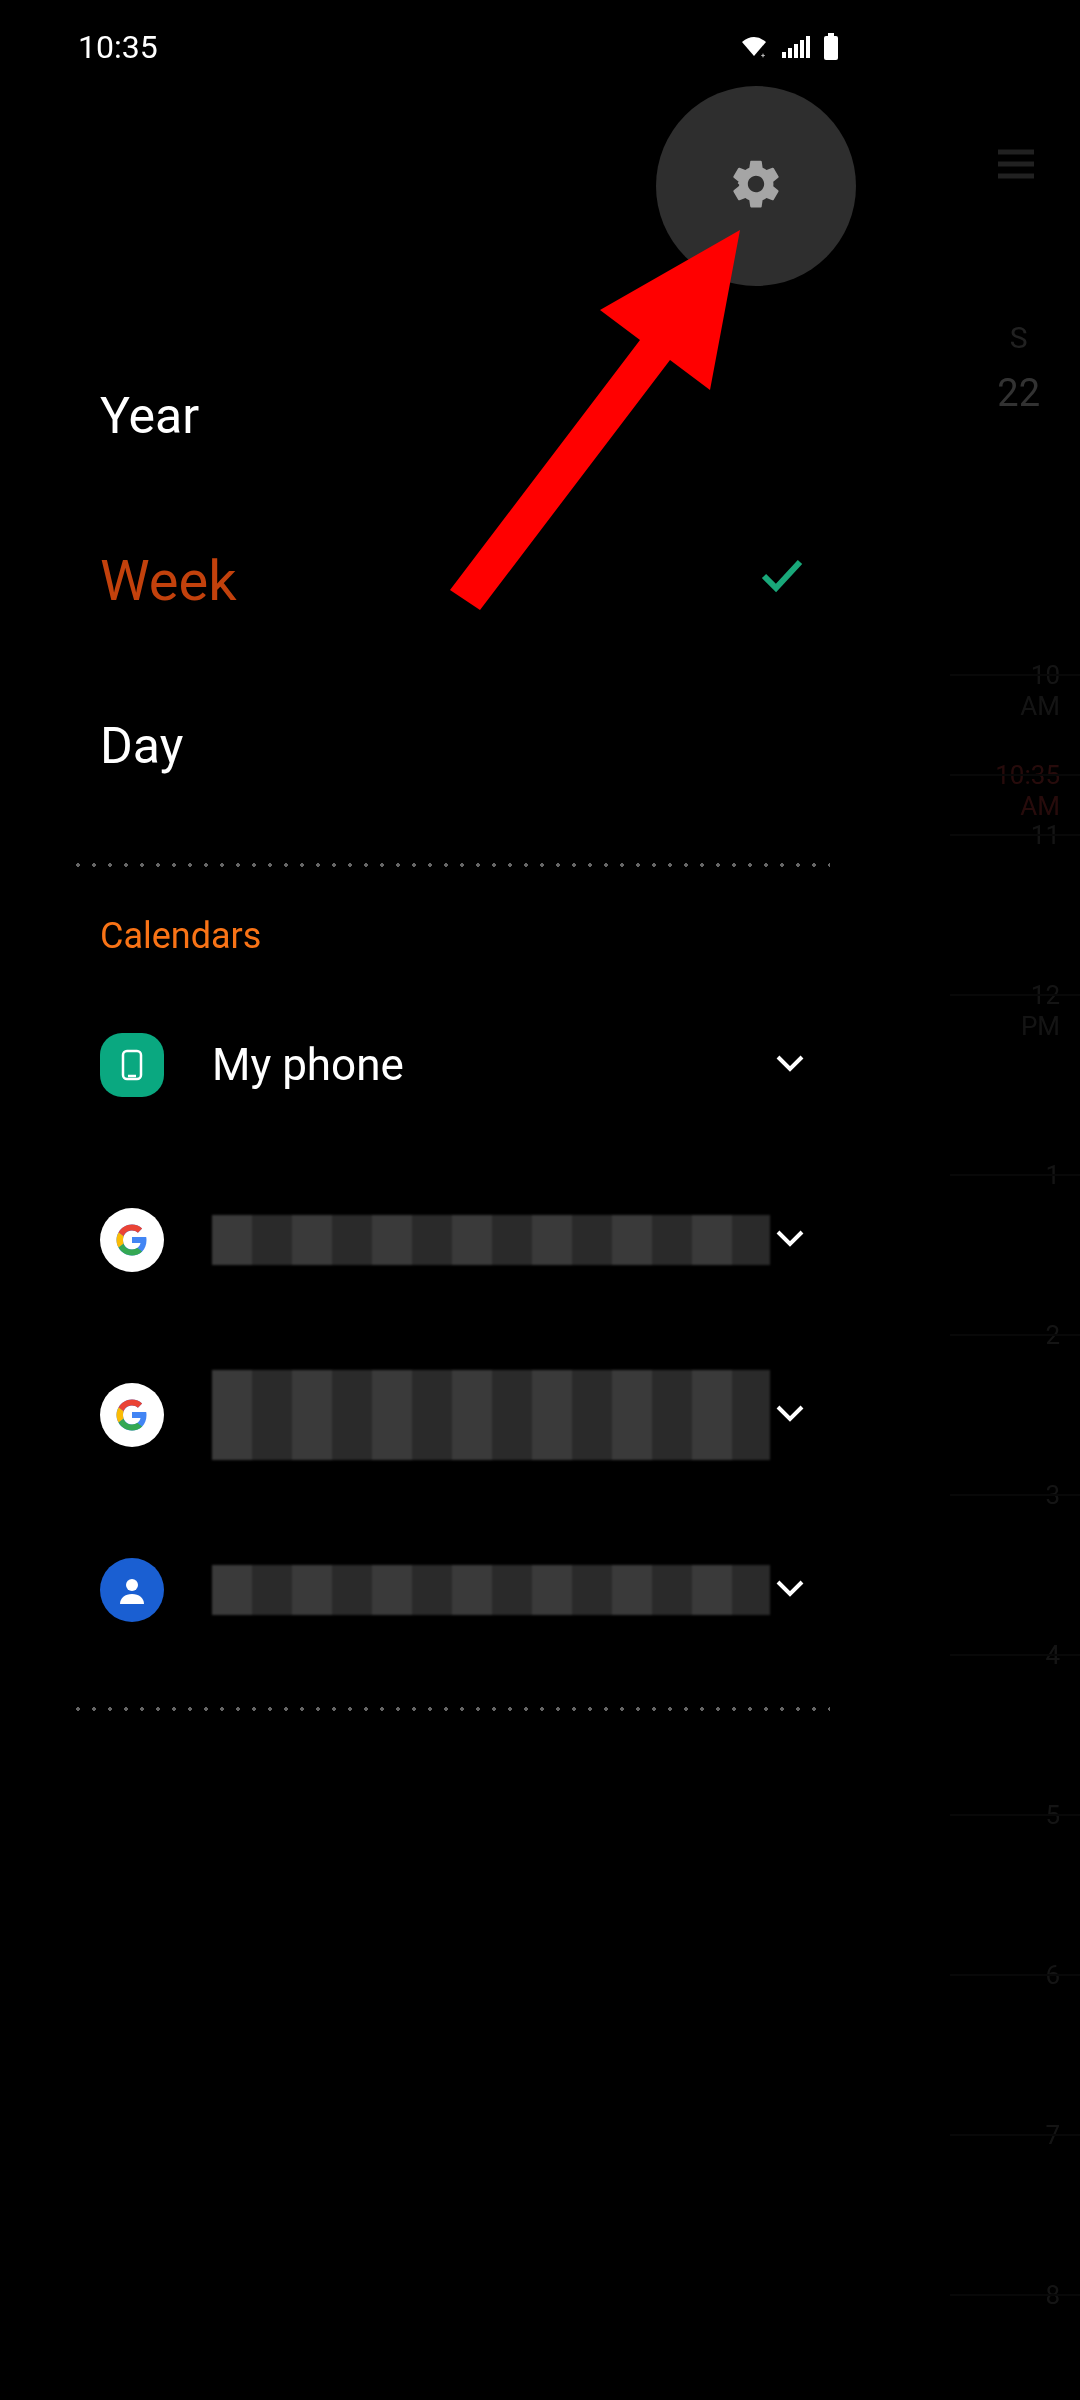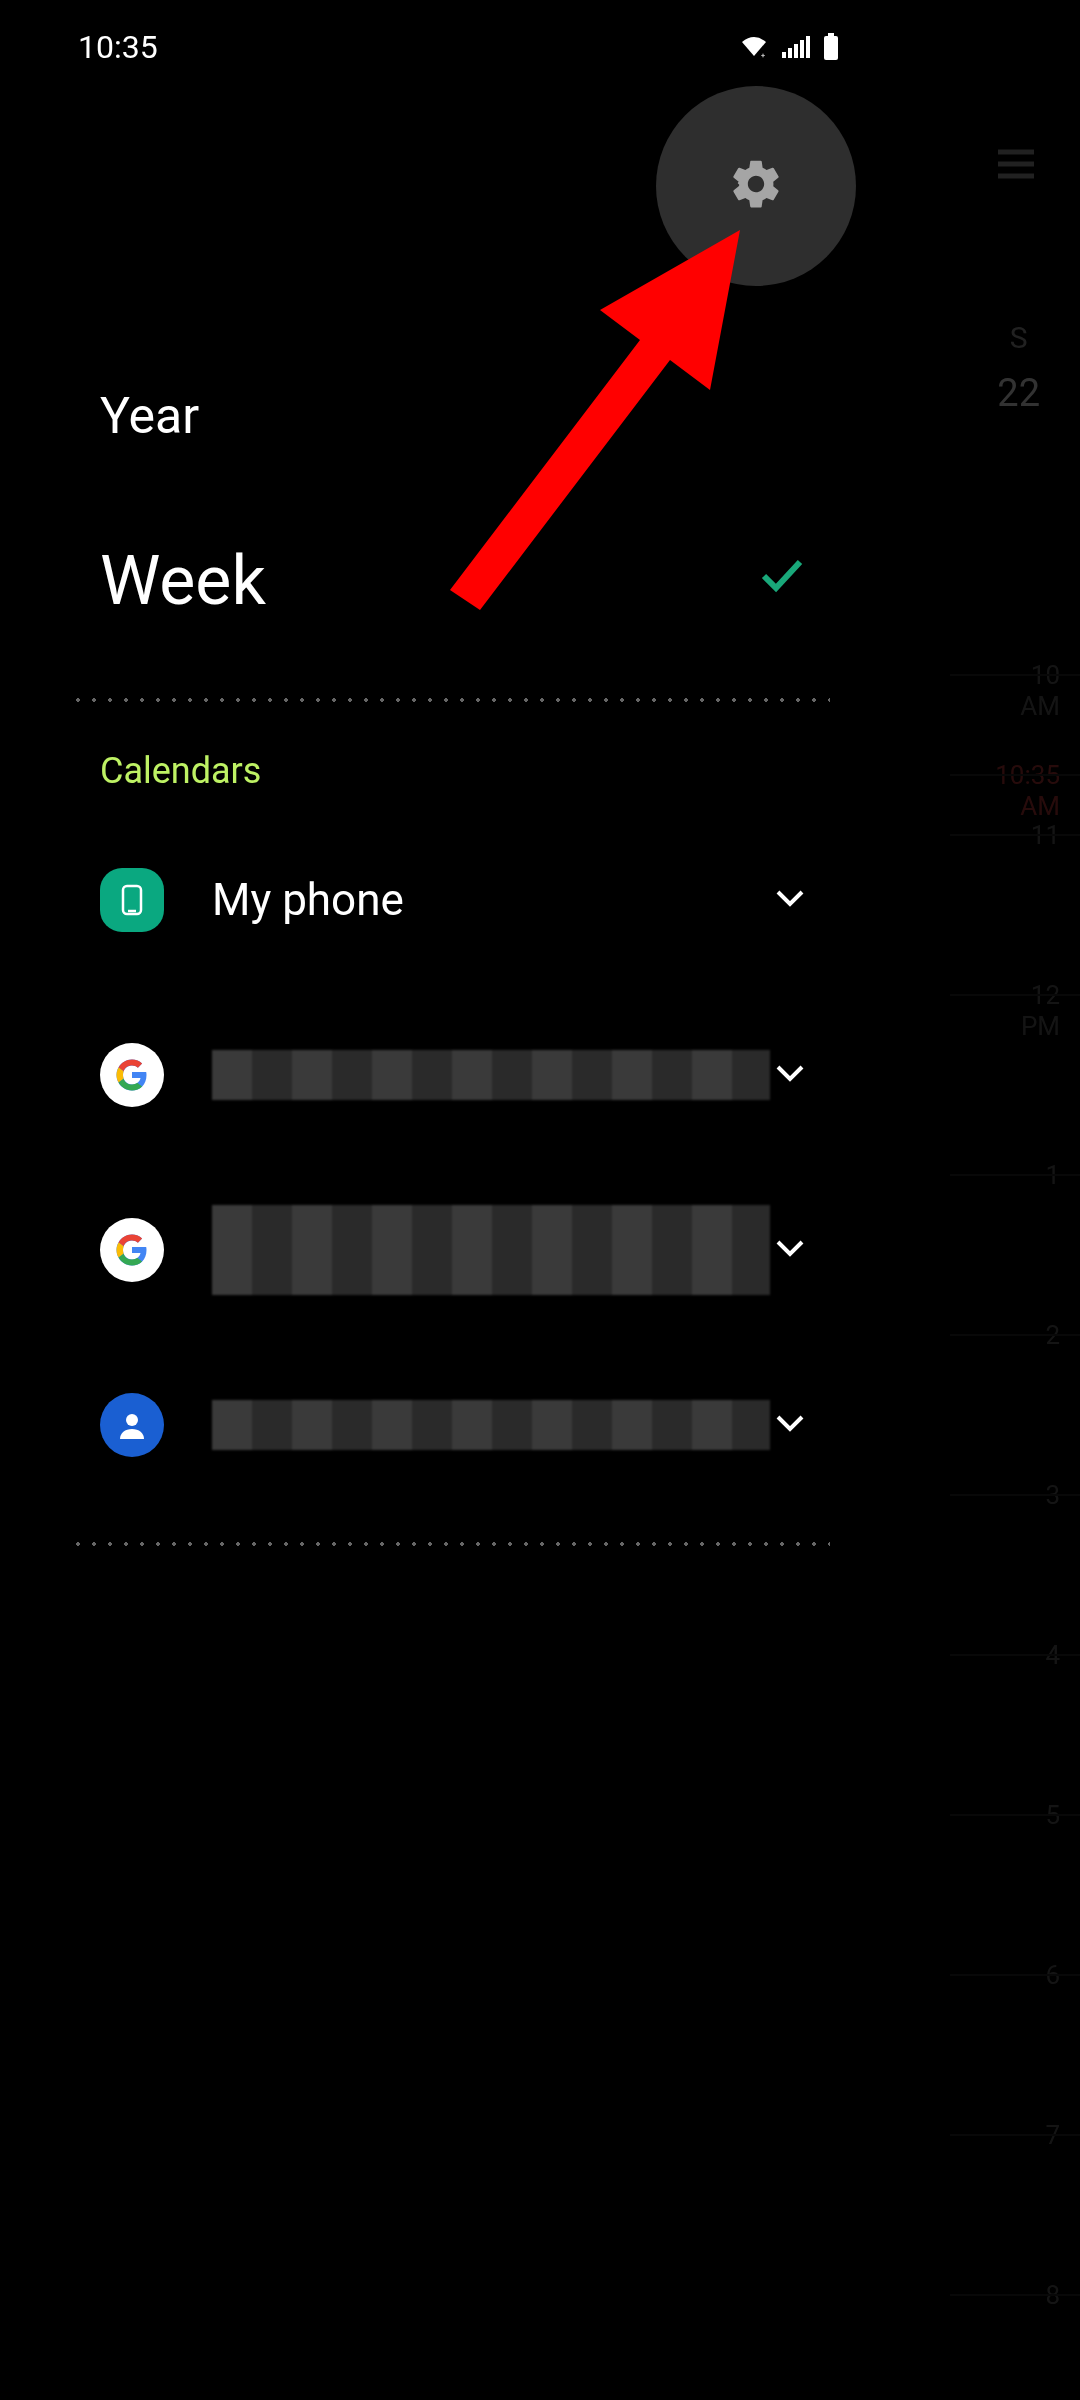--- a/index.html
+++ b/index.html
@@ -16,29 +16,29 @@
 .drawer { position: absolute; left: 0; top: 0; width: 900px; height: 2400px; background: #000; z-index: 10; }
 
 
 .gear-wrap { position: absolute; right: 44px; top: 86px; width: 200px; height: 200px; border-radius: 50%; background: #2e2e2e; display: flex; align-items: center; justify-content: center; }
 .gear-wrap svg { width: 56px; height: 56px; fill: #a5a5a5; }
 
 
 .views { padding: 250px 0 0 100px; }
 .view-row { display: flex; align-items: center; height: 165px; }
 .view-label { font-size: 50px; color: #fff; font-weight: 400; margin-top: 11px; }
-.view-row.selected .view-label { color: #ffffff; font-size: 68px; }
+.view-row.selected .view-label { color: #c2410c; font-size: 56px; }
 .view-check { margin-left: auto; margin-right: 92px; }
 .view-check svg { width: 52px; height: 52px; stroke: #19a87a; stroke-width: 6; fill: none; }
 
 
 .dotted { margin: 40px 70px 0 70px; height: 4px; background-image: radial-gradient(circle, #666 2px, transparent 2px); background-size: 16px 4px; background-repeat: repeat-x; }
 
 
-.section-header { padding: 48px 0 20px 100px; font-size: 36px; color: #bef264; }
+.section-header { padding: 48px 0 20px 100px; font-size: 36px; color: #f97316; }
 
 
 .cal-row { display: flex; align-items: center; height: 175px; padding-left: 100px; padding-right: 60px; }
 .cal-icon { width: 64px; height: 64px; border-radius: 32px; display: flex; align-items: center; justify-content: center; flex-shrink: 0; }
 .cal-icon.phone { background: #0aa880; border-radius: 22px; }
 .cal-icon.google { background: #fff; }
 .cal-icon.contact { background: #1a5fd2; }
 .cal-icon.appevt { background: #0a8990; border-radius: 22px; }
 .cal-icon svg { width: 40px; height: 40px; }
 .cal-label { margin-left: 48px; font-size: 44px; color: #fff; flex: 1; }
@@ -155,20 +155,23 @@
     <div class="views" id="views-container">
         <div class="view-row">
           <span class="view-label">Year</span>
         </div>
         <div class="view-row selected">
           <span class="view-label">Week</span>
           <span class="view-check"><svg viewBox="0 0 52 52">
               <polyline points="8,28 20,40 44,14"></polyline>
             </svg></span>
         </div>
+        <div class="view-row">
+          <span class="view-label">Day</span>
+        </div>
       </div>
 
     <div class="dotted"></div>
 
     <div class="section-header">Calendars</div>
 
     <div id="cal-container">
         <div class="cal-row">
           <span class="cal-icon phone">
             <svg viewBox="0 0 40 40">

